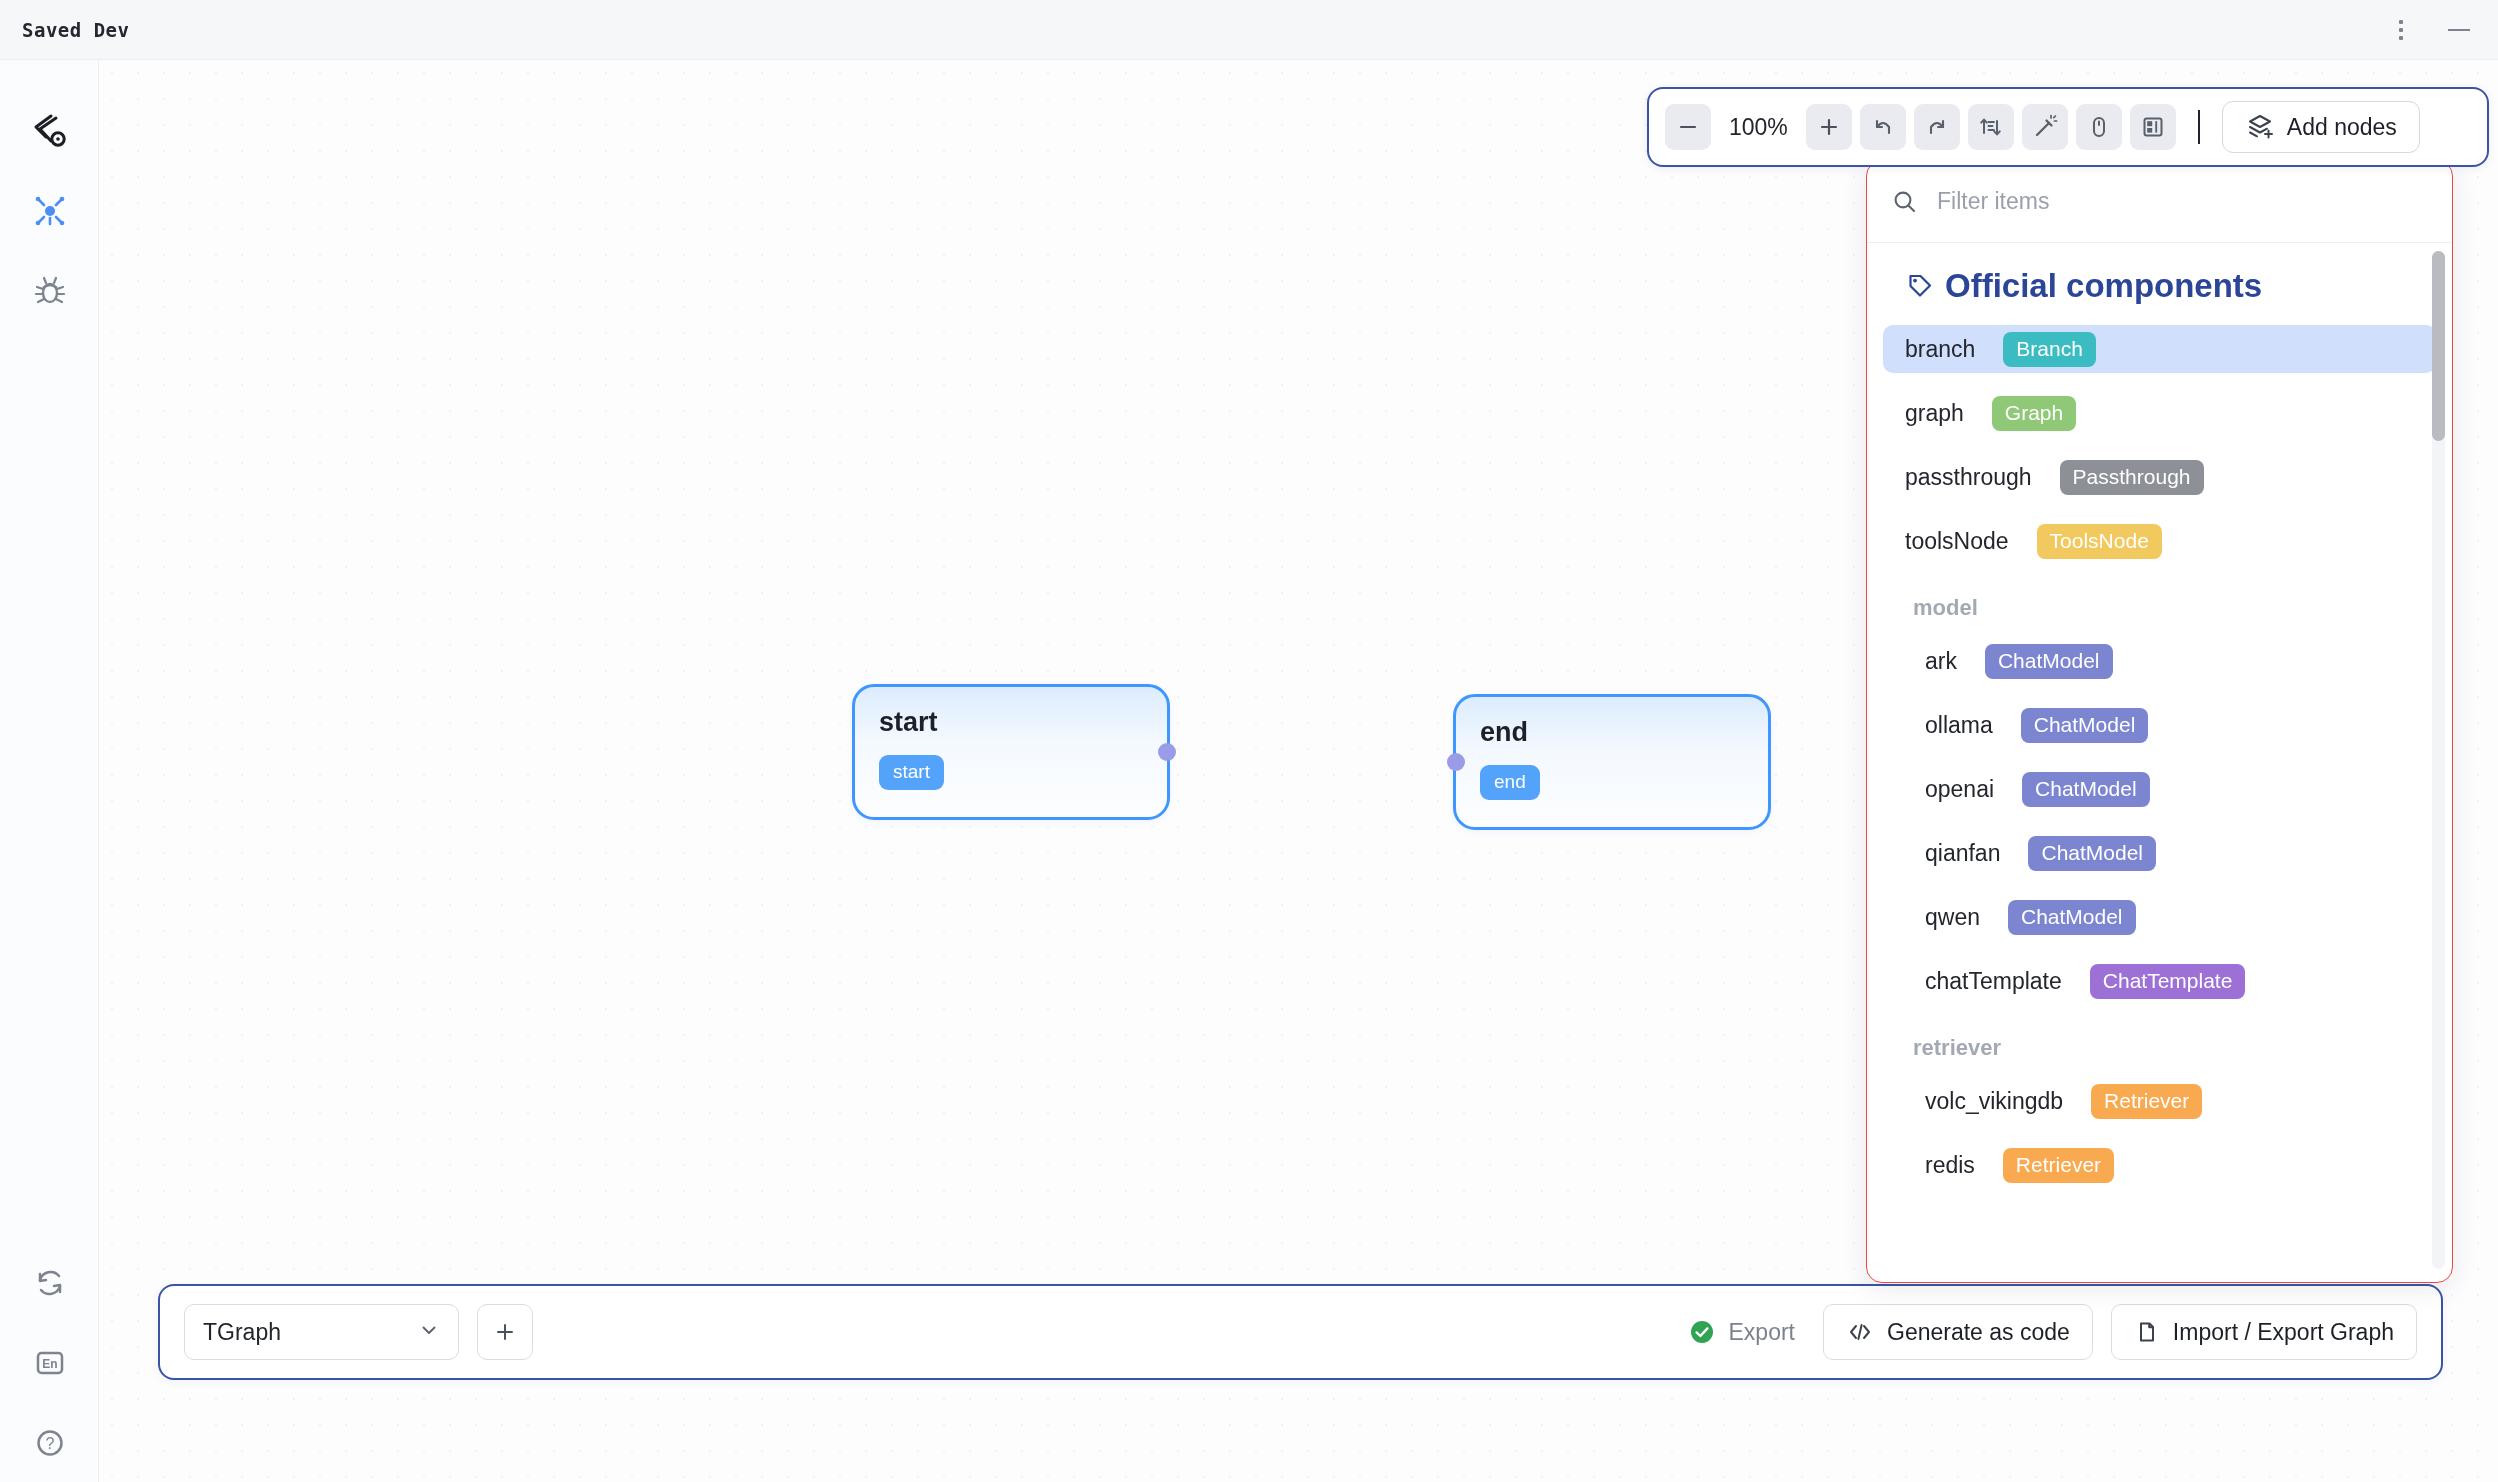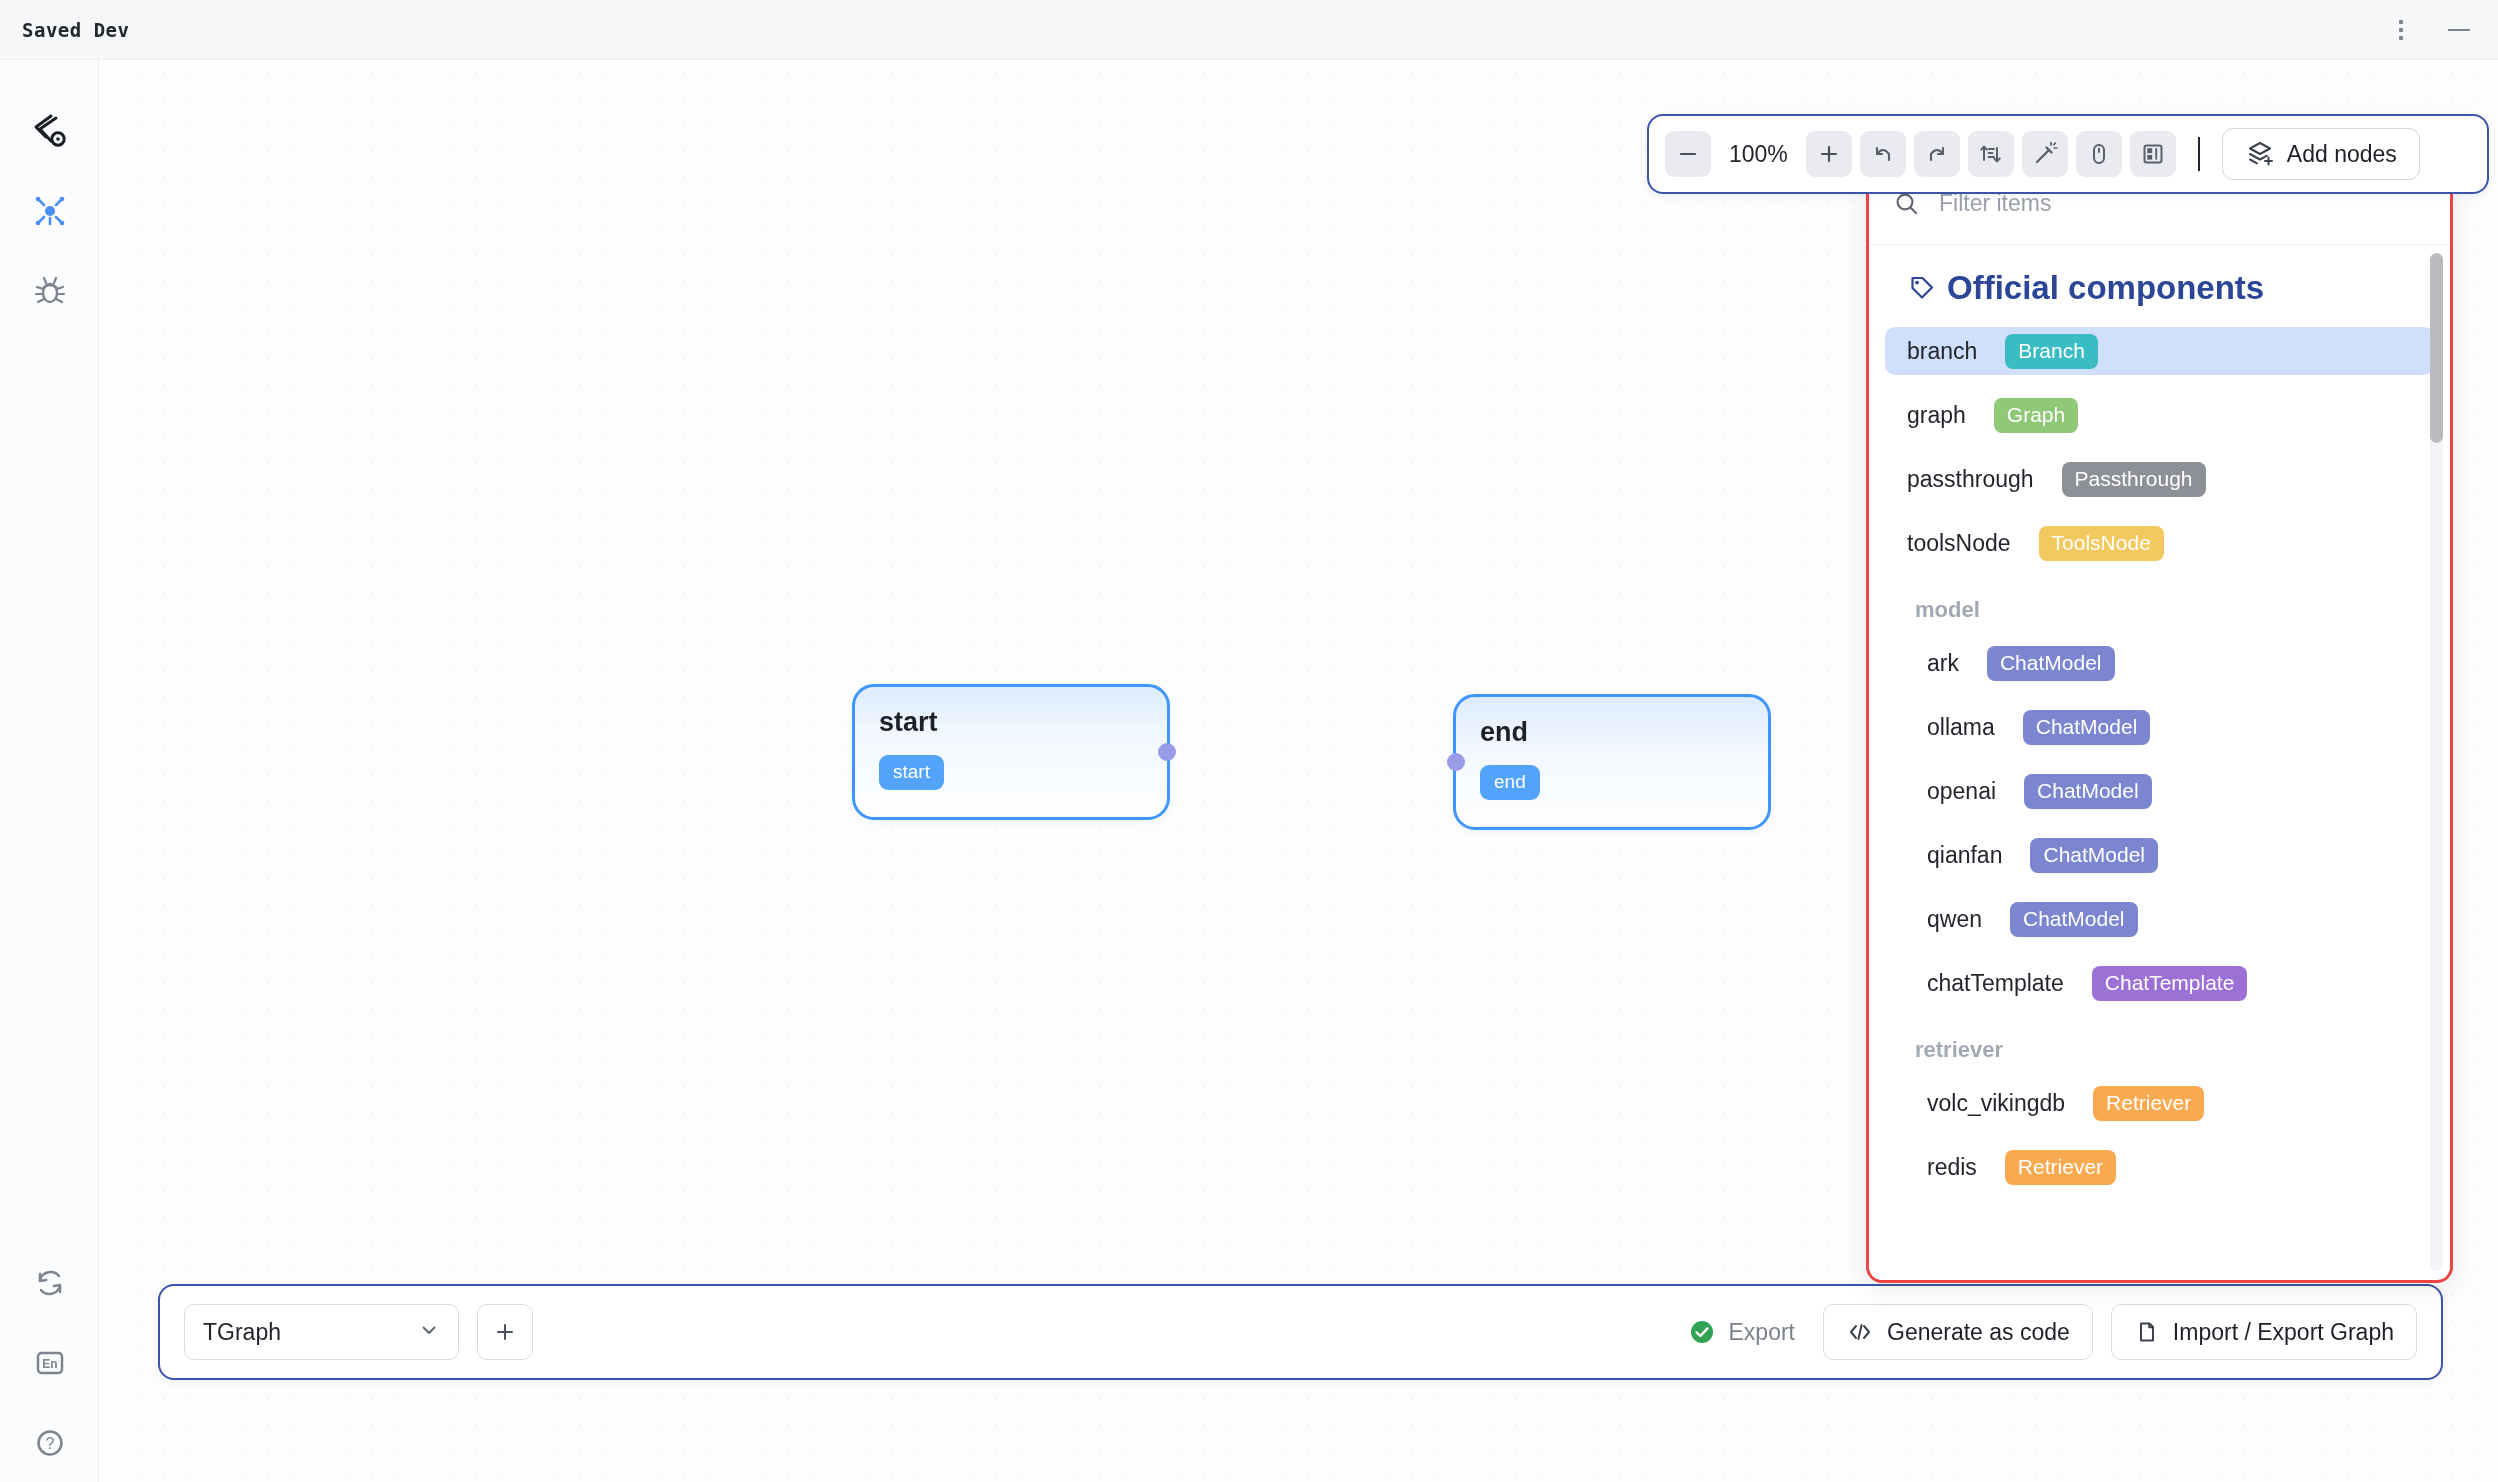--- a/index.html
+++ b/index.html
@@ -81,39 +81,38 @@
     background: #9a9ce8; top: 50%; margin-top: -9px;
   }
 
   
   #toolbar {
     position: absolute; left: 1647px; top: 87px; width: 842px; height: 80px;
     background: #ffffff; border: 2px solid #3a54a8; border-radius: 16px;
     display: flex; align-items: center; padding: 0 16px; gap: 8px;
     box-shadow: 0 2px 10px rgba(40,60,110,.07);
     z-index: 14;
-    margin-top: 27px;
   }
   .tb-btn {
     width: 46px; height: 46px; border-radius: 9px; background: #e9ebf0;
     display: flex; align-items: center; justify-content: center; border: none;
   }
   .tb-zoom { font-size: 23px; color: #22252c; padding: 0 10px; min-width: 72px; text-align: center; }
   .tb-sep { width: 2px; height: 34px; background: #20242c; margin: 0 14px; }
   #add-nodes {
     display: flex; align-items: center; gap: 12px;
     height: 52px; padding: 0 22px; background: #fff;
     border: 1px solid #d5d8de; border-radius: 11px;
     font-size: 23px; color: #1d2028; white-space: nowrap;
   }
 
   
   #picker {
     position: absolute; left: 1866px; top: 160px; width: 587px; height: 1123px;
-    background: #fff; border: 3px solid #ef4444; border-radius: 16px;
+    background: #fff; border: 1px solid #ef4444; border-radius: 16px;
     box-shadow: 0 6px 26px rgba(40,50,80,.10);
     z-index: 12; overflow: hidden;
   }
   #filter-row {
     height: 82px; display: flex; align-items: center; gap: 18px;
     padding: 0 24px; border-bottom: 1px solid #edeff3;
   }
   #filter-input {
     border: none; outline: none; font-size: 23px; color: #22252c;
     background: transparent; flex: 1; font-family: "Liberation Sans", sans-serif;

